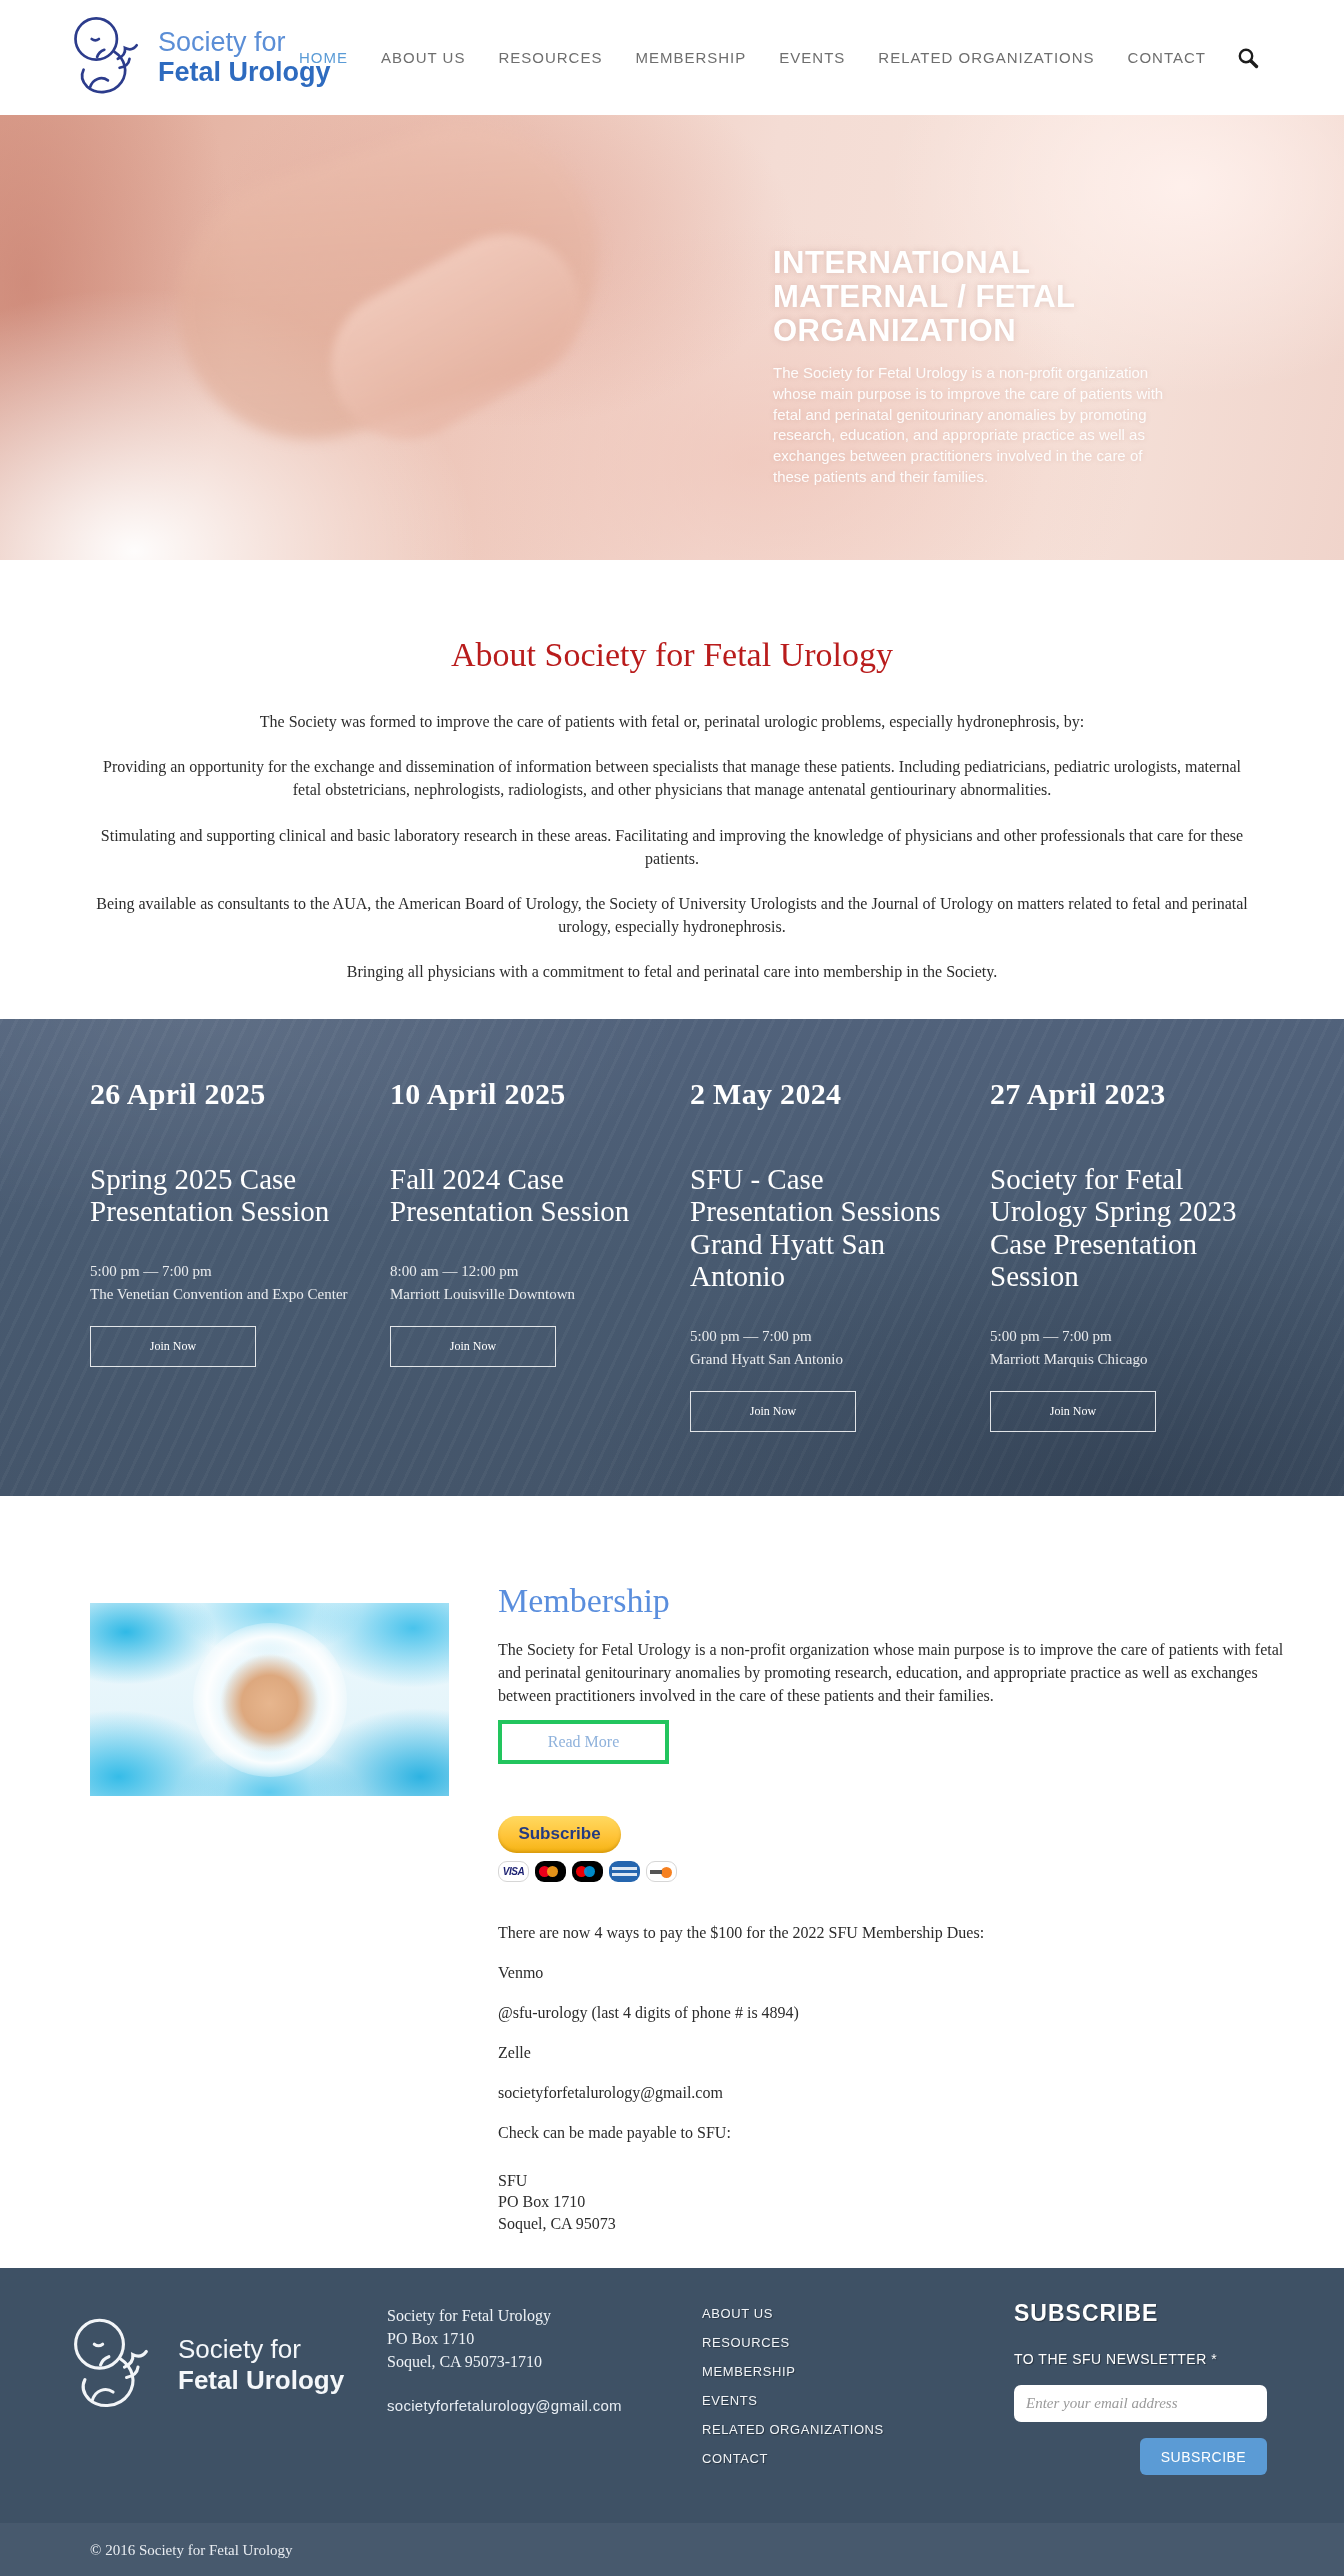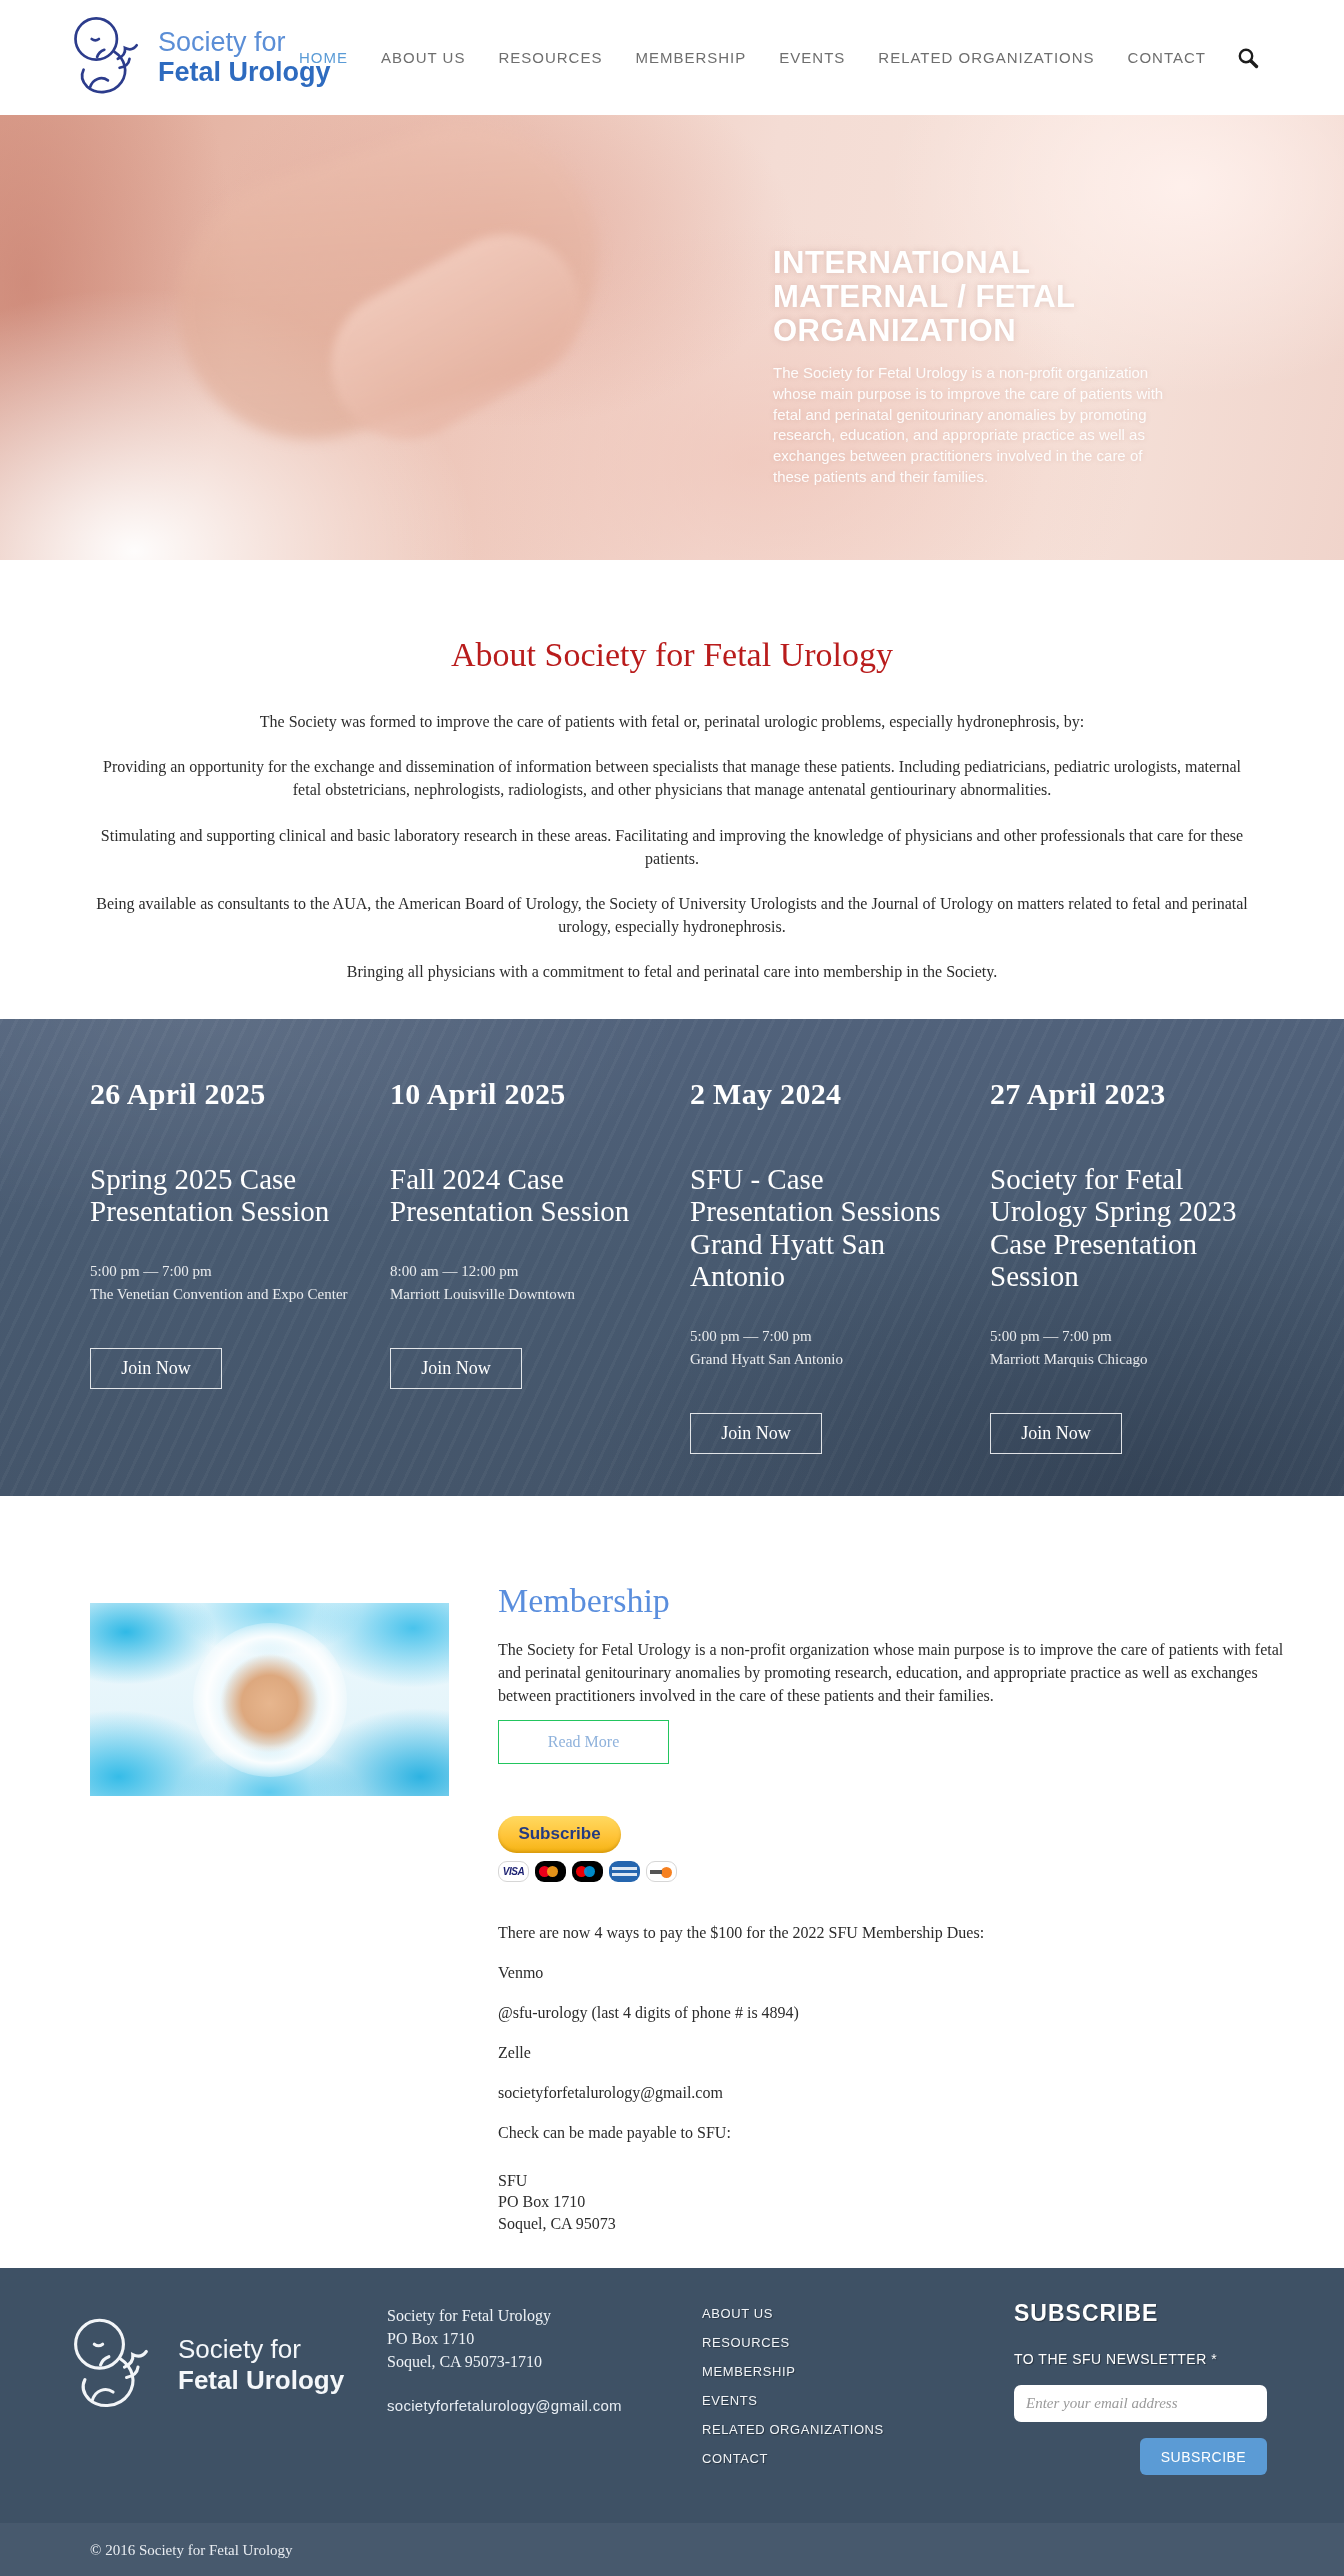--- a/index.html
+++ b/index.html
@@ -55,43 +55,43 @@
       radial-gradient(ellipse 697px 299px at 15% 0%, rgba(255,255,255,.08), transparent 70%),
       radial-gradient(ellipse 797px 418px at 85% 100%, rgba(8,18,32,.28), transparent 72%),
       repeating-linear-gradient(115deg, rgba(255,255,255,.035) 0 3px, rgba(255,255,255,0) 3px 14px),
       linear-gradient(180deg,#51627b 0%,#485a70 50%,#44556a 100%);
   }
   .events-grid { display: grid; grid-template-columns: repeat(4, 1fr); column-gap: 36px; }
   .event-date { font-size: 30px; font-weight: 700; letter-spacing: 0.3px; }
   .event-title { font-size: 29px; font-weight: 400; line-height: 1.12; margin-top: 52px; }
   .event-meta { margin-top: 32px; font-size: 15px; line-height: 1.55; color: rgba(255,255,255,.88); }
   .event-meta p { margin: 0; }
-  .join-btn { display: block; margin-top: 42px; width: 132px; height: 41px; background: transparent;
+  .join-btn { display: block; margin-top: 20px; width: 166px; height: 41px; background: transparent;
     border: 1px solid rgba(255,255,255,.85); color: #fff; font-family: "Liberation Serif", serif;
-    font-size: 18px; cursor: pointer; }
+    font-size: 12px; cursor: pointer; }
 
   
   .membership { position: relative; height: 772px; background: #fff; }
   .m-photo { position: absolute; left: 90px; top: 107px; width: 359px; height: 193px; overflow: hidden;
     background:
       radial-gradient(circle 70px at 50% 52%, #e7b68e 0%, #dda87e 40%, rgba(221,168,126,0) 71%),
       radial-gradient(ellipse 129px 75px at 10% 15%, #2fb9e6, rgba(47,185,230,0) 70%),
       radial-gradient(ellipse 144px 85px at 90% 13%, #49c3ec, rgba(73,195,236,0) 70%),
       radial-gradient(ellipse 154px 95px at 8% 90%, #35bce8, rgba(53,188,232,0) 70%),
       radial-gradient(ellipse 154px 95px at 92% 90%, #2db3e2, rgba(45,179,226,0) 72%),
       radial-gradient(ellipse 124px 60px at 50% 4%, #7fd6f2, rgba(127,214,242,0) 75%),
       radial-gradient(ellipse 124px 60px at 50% 98%, #5ecaee, rgba(94,202,238,0) 75%),
       linear-gradient(180deg,#eef9fd,#dff2f9); }
   .m-photo::before { content:""; position:absolute; left:50%; top:50%; width:154px; height:154px; transform:translate(-50%,-50%);
     border-radius:50%; background: radial-gradient(circle, rgba(255,255,255,0) 40%, rgba(255,255,255,.92) 58%, rgba(255,255,255,0) 76%); }
   .m-col { position: absolute; left: 498px; top: 86px; width: 787px; }
   .m-col h2 { font-weight: 400; font-size: 34px; color: #5a8edd; margin-bottom: 18px; }
   .m-desc { font-size: 16px; line-height: 1.45; color: #2c2c2c; }
   .read-more { display: block; margin-top: 12px; width: 171px; height: 44px; background: #fff;
-    border: 1px solid #22c55e; color: #8fb2dc; font-family: "Liberation Serif", serif; font-size: 16px; cursor: pointer; }
+    border: 4px solid #22c55e; color: #8fb2dc; font-family: "Liberation Serif", serif; font-size: 16px; cursor: pointer; }
   .paypal { margin-top: 52px; }
   .pp-subscribe { display: block; width: 123px; height: 37px; border: none; border-radius: 19px; cursor: pointer;
     background: linear-gradient(180deg,#ffd960 0%,#ffc439 55%,#f5b312 100%); box-shadow: inset 0 -2px 3px rgba(160,110,0,.35);
     color: #253b80; font-family: "Liberation Sans", sans-serif; font-weight: 700; font-size: 17px; }
   .pp-cards { margin-top: 8px; display: flex; gap: 6px; align-items: center; }
   .card { display: inline-block; width: 31px; height: 21px; border-radius: 9px; position: relative; overflow: hidden; }
   .card.visa { background: #fff; border: 1px solid #d6d6d6; color: #1a1f71; font: italic 700 10px/19px "Liberation Sans", sans-serif; text-align: center; letter-spacing: -0.5px; }
   .card.mc { background: #000; }
   .card.mc::before { content:""; position:absolute; left:4px; top:5px; width:11px; height:11px; border-radius:50%; background:#eb001b; }
   .card.mc::after { content:""; position:absolute; left:12px; top:5px; width:11px; height:11px; border-radius:50%; background:#f79e1b; opacity:.92; }

